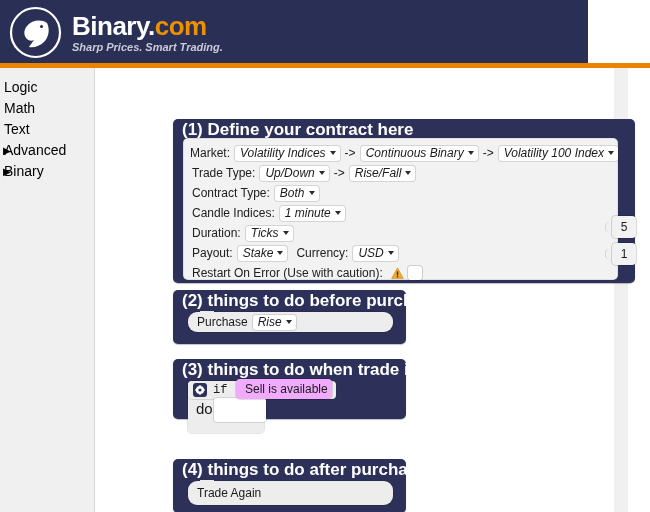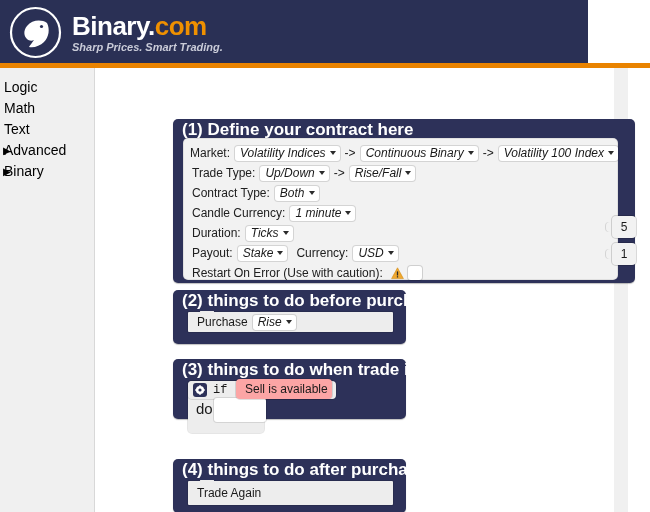--- a/index.html
+++ b/index.html
@@ -133,21 +133,21 @@
     box-shadow: 0 0 0 1px rgba(0,0,0,.14);
     vertical-align: middle;
     cursor: pointer;
   }
   .warn-icon { width: 13px; height: 13px; margin: 0 4px 0 3px; }
 
   
   .stmt {
     position: absolute;
     background: #ededed;
-    border-radius: 1px;
+    border-radius: 9px;
     box-shadow: 0 0 0 1px rgba(0,0,0,.10);
     display: flex; align-items: center;
     font-size: 12px;
     color: #1a1a1a;
     padding-left: 9px;
     white-space: nowrap;
   }
   .stmt-notch {
     position: absolute;
     top: -1px; left: 12px;
@@ -172,21 +172,21 @@
     cursor: pointer;
   }
   .socket {
     position: absolute;
     background: #ffffff;
     border-radius: 3px;
     box-shadow: 0 0 0 1px rgba(0,0,0,.10);
   }
   .value-blk {
     position: absolute;
-    background: #fca5a5;
+    background: #f0abfc;
     border-radius: 4px;
     box-shadow: 0 0 0 1px rgba(0,0,0,.12);
     display: flex; align-items: center;
     font-size: 12px; color: #1a1a1a;
     padding: 0 9px;
     white-space: nowrap;
   }
 
   
   .numblk {
@@ -295,21 +295,21 @@
 
     <div class="row">
       <span class="lbl">Contract Type:</span>
       <span class="field">
         <span>Both</span>
         <span class="caret"></span>
       </span>
     </div>
 
     <div class="row">
-      <span class="lbl">Candle Currency:</span>
+      <span class="lbl">Candle Indices:</span>
       <span class="field">
         <span>1 minute</span>
         <span class="caret"></span>
       </span>
     </div>
 
     <div class="row">
       <span class="lbl">Duration:</span>
       <span class="field">
         <span>Ticks</span>

